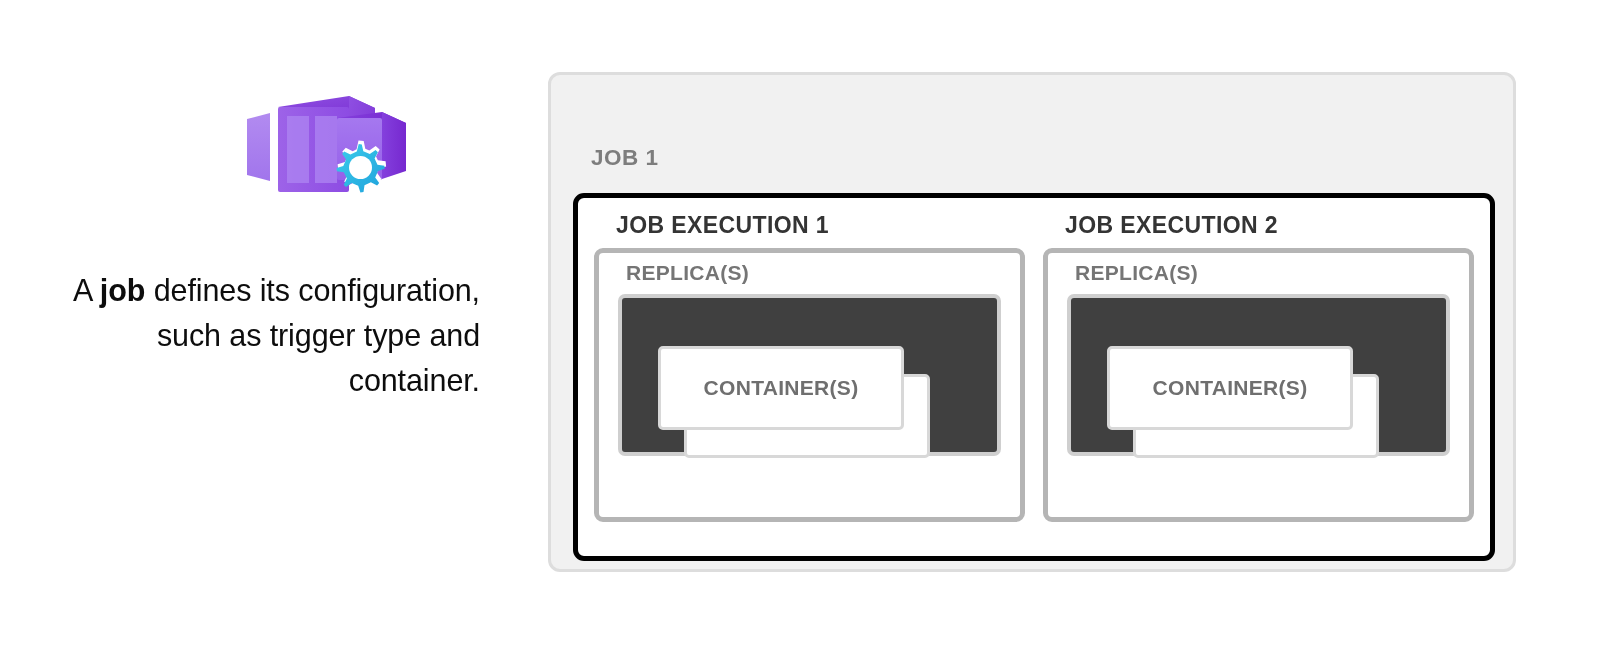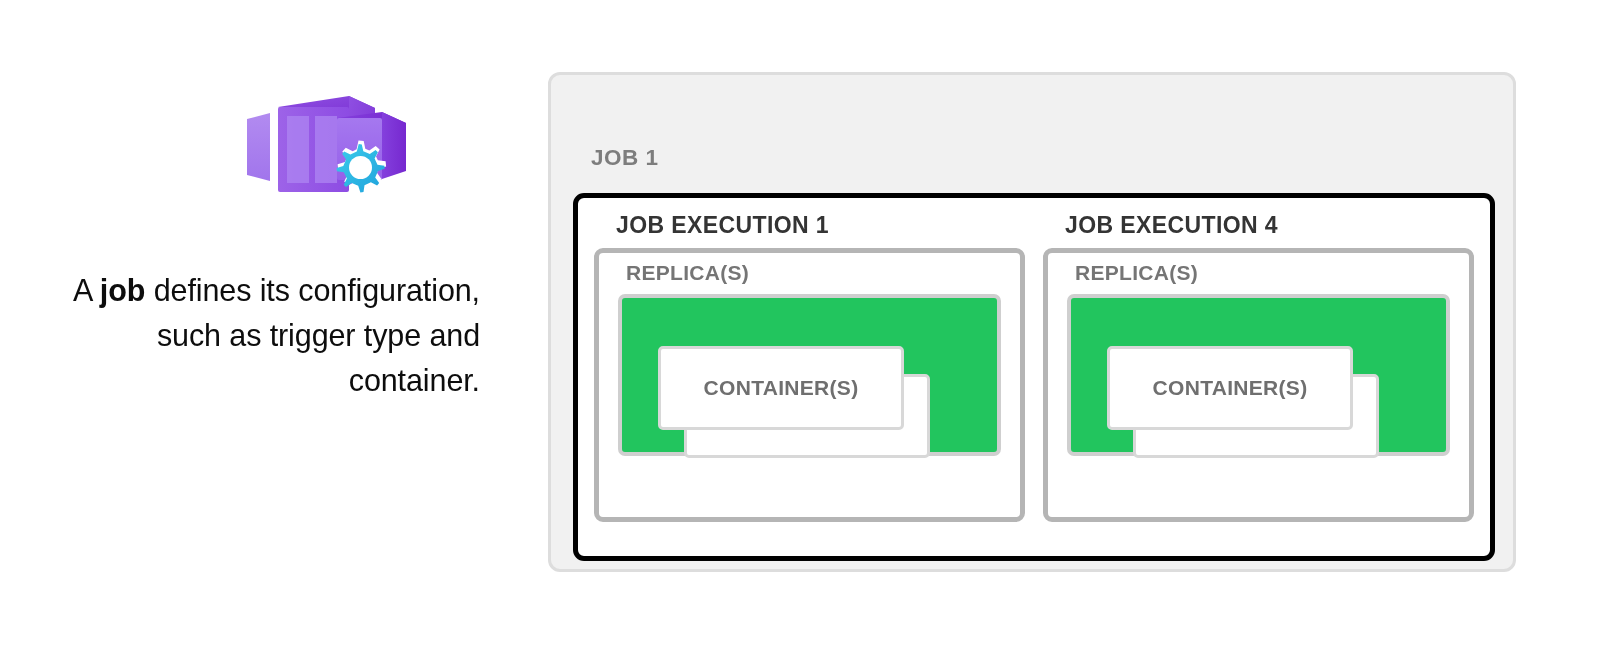--- a/index.html
+++ b/index.html
@@ -159,21 +159,21 @@
     letter-spacing: 0.3px;
     color: #757575;
   }
 
   .replica-box {
     position: absolute;
     left: 19px;
     top: 41px;
     right: 19px;
     height: 162px;
-    background: #22c55e;
+    background: #404040;
     border: 4px solid #cfcfcf;
     border-radius: 7px;
     box-sizing: border-box;
   }
 
   .container-stack {
     position: absolute;
     left: 0;
     top: 0;
     width: 100%;
@@ -294,21 +294,21 @@
                 <div class="container-box-back"></div>
                 <div class="container-box-front">
                   <span class="container-label">CONTAINER(S)</span>
                 </div>
               </div>
             </div>
           </div>
         </div>
 
         <div class="execution">
-          <div class="exec-label">JOB EXECUTION 4</div>
+          <div class="exec-label">JOB EXECUTION 2</div>
           <div class="exec-box">
             <div class="replica-label">REPLICA(S)</div>
             <div class="replica-box">
               <div class="container-stack">
                 <div class="container-box-back"></div>
                 <div class="container-box-front">
                   <span class="container-label">CONTAINER(S)</span>
                 </div>
               </div>
             </div>

